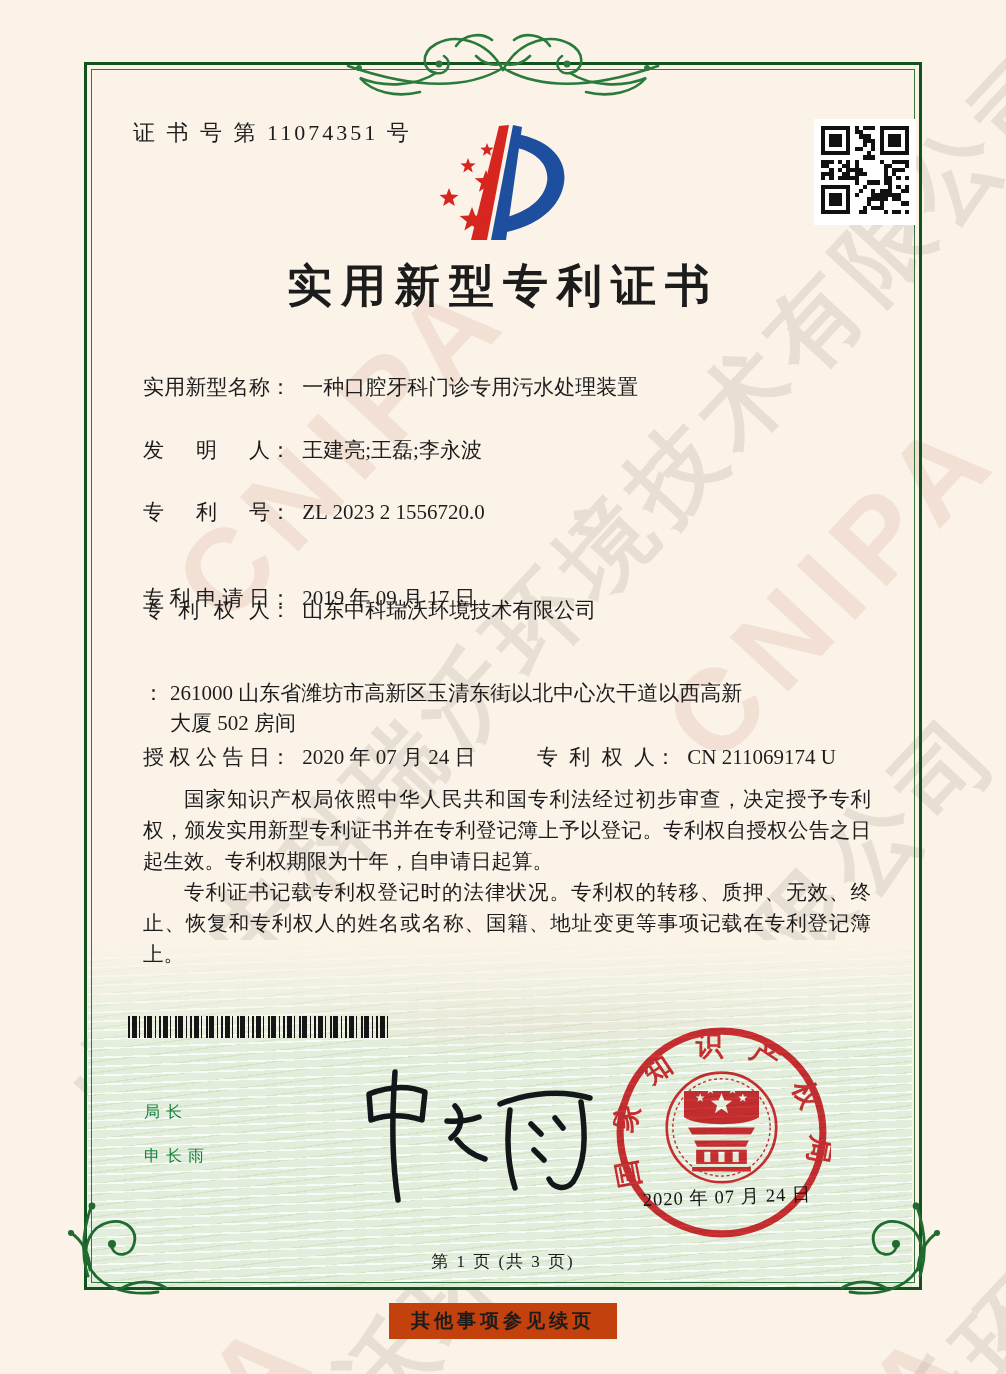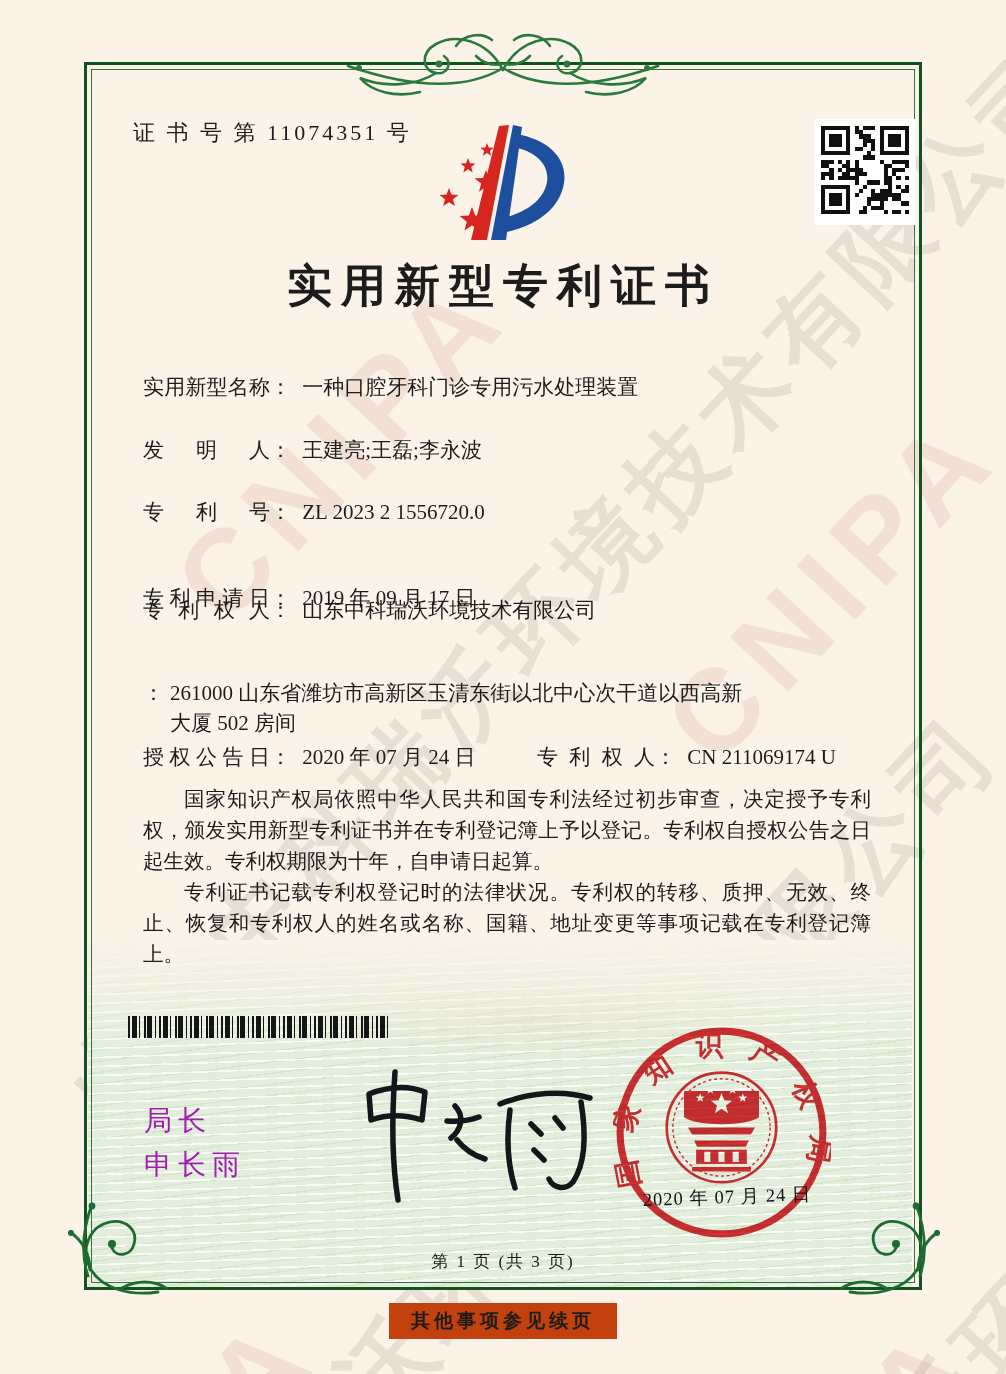--- a/index.html
+++ b/index.html
@@ -55,21 +55,21 @@
     background:repeating-linear-gradient(90deg,
       #151515 0 2px, transparent 2px 4px,
       #151515 4px 9px, transparent 9px 11px,
       #151515 11px 12px, transparent 12px 16px,
       #151515 16px 18px, transparent 18px 19px,
       #151515 19px 24px, transparent 24px 27px,
       #151515 27px 28px, transparent 28px 31px);}
   
   .officer{position:absolute; left:144px; z-index:5;
       font-family:"Liberation Sans","DejaVu Sans",sans-serif;
-      font-size:28px; letter-spacing:6px; color:#a21caf;}
+      font-size:16px; letter-spacing:6px; color:#15803d;}
   .officer.t1{top:1102px;} .officer.t2{top:1146px;}
   .sig{position:absolute; left:295px; top:1058px; z-index:6;}
   
   .seal{position:absolute; left:613px; top:1024px; z-index:5; mix-blend-mode:multiply; opacity:.95;}
   .seal-date{position:absolute; left:627px; top:1184px; width:200px; z-index:7;
       text-align:center; font-size:18.5px; letter-spacing:1px; color:#121212;
       transform:rotate(-2deg);}
   
   .page-num{position:absolute; left:0; top:1250px; width:1006px; text-align:center;
       z-index:5; font-size:17px; letter-spacing:2px;}

